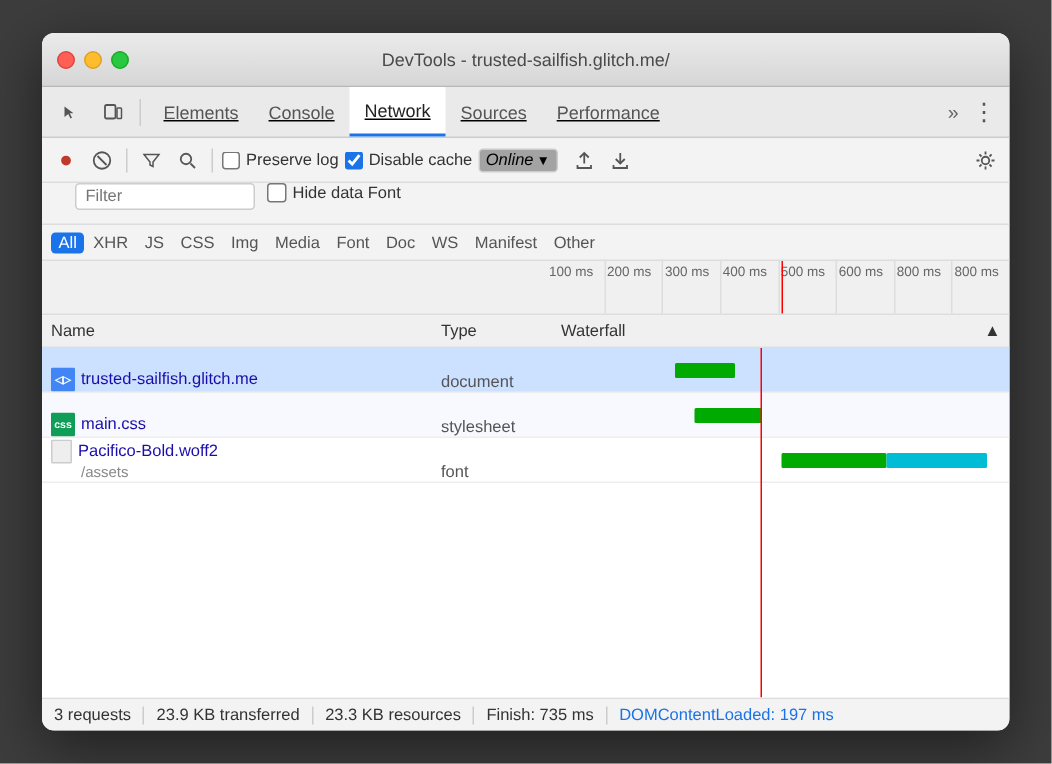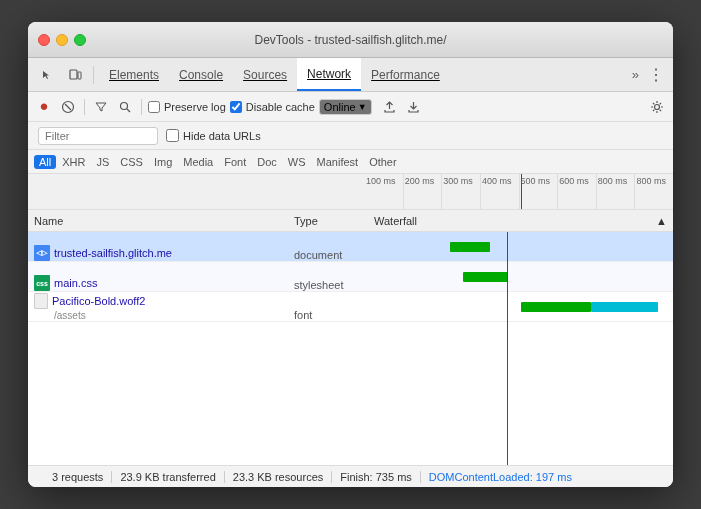--- a/index.html
+++ b/index.html
@@ -167,42 +167,43 @@
       white-space: nowrap;
     }
     .checkbox-label input { cursor: pointer; width: 12px; height: 12px; }
     .online-select {
       display: flex;
       align-items: center;
       gap: 2px;
       border: 1px solid #ccc;
       border-radius: 3px;
       padding: 1px 4px;
-      background: #737373;
-      font-size: 11px;
-      cursor: pointer;
+      background: #a3a3a3;
+      font-size: 11px;
+      cursor: pointer;
+      font-style: italic;
     }
     .gear-btn {
       margin-left: auto;
       width: 20px;
       height: 20px;
       display: flex;
       align-items: center;
       justify-content: center;
       cursor: pointer;
       color: #555;
       font-size: 13px;
     }
     
     .filter-bar {
       background: #f3f3f3;
       height: 28px;
       display: flex;
-      align-items: center;
-      padding: 0 10px;
+      align-items: flex-start;
+      padding: 0 22px;
       border-bottom: 1px solid #ddd;
       gap: 8px;
       flex-shrink: 0;
     }
     .filter-input {
       border: 1px solid #ccc;
       border-radius: 3px;
       padding: 2px 6px;
       font-size: 11px;
       width: 120px;
@@ -401,21 +402,21 @@
     }
     .wf-green { background: #0a0; }
     .wf-cyan { background: #00bcd4; }
     
     .status-bar {
       height: 22px;
       background: #f3f3f3;
       border-top: 1px solid #ddd;
       display: flex;
       align-items: center;
-      padding: 0 24px;
+      padding: 0 8px;
       font-size: 11px;
       color: #333;
       gap: 0;
       flex-shrink: 0;
     }
     .status-item {
       padding: 0 8px;
       border-right: 1px solid #ccc;
       white-space: nowrap;
     }
@@ -458,22 +459,22 @@
     <button class="toolbar-btn">
       <svg width="13" height="13" viewBox="0 0 13 13" fill="none">
         <rect x="1" y="2" width="7" height="9" rx="1" stroke="#555" stroke-width="1.2" fill="none"></rect>
         <rect x="9" y="4" width="3" height="7" rx="0.5" stroke="#555" stroke-width="1" fill="none"></rect>
       </svg>
     </button>
     <div class="toolbar-sep"></div>
     <nav class="nav-tabs">
       <button class="nav-tab">Elements</button>
       <button class="nav-tab">Console</button>
+      <button class="nav-tab active">Network</button>
       <button class="nav-tab">Sources</button>
-      <button class="nav-tab active">Network</button>
       <button class="nav-tab">Performance</button>
     </nav>
     <span class="toolbar-overflow">»</span>
     <div class="toolbar-more-btn">⋮</div>
   </div>
 
   <div class="network-toolbar">
     <button class="net-btn record">⏺</button>
     <button class="net-btn">
       <svg width="14" height="14" viewBox="0 0 14 14" fill="none">
@@ -525,21 +526,21 @@
         <circle cx="7" cy="7" r="2.5" stroke="#555" stroke-width="1.2" fill="none"></circle>
         <path d="M7 1v2M7 11v2M1 7h2M11 7h2M2.93 2.93l1.41 1.41M9.66 9.66l1.41 1.41M2.93 11.07l1.41-1.41M9.66 4.34l1.41-1.41" stroke="#555" stroke-width="1.2"></path>
       </svg>
     </div>
   </div>
 
   <div class="filter-bar">
     <input type="text" class="filter-input" placeholder="Filter" style="">
     <label class="hide-data-label">
       <input type="checkbox" style="">
-      <span>Hide data URLs</span>
+      <span>Hide data Font</span>
     </label>
   </div>
 
   <div class="type-filter">
     <button class="type-btn active">All</button>
     <button class="type-btn">XHR</button>
     <button class="type-btn">JS</button>
     <button class="type-btn">CSS</button>
     <button class="type-btn">Img</button>
     <button class="type-btn">Media</button>

